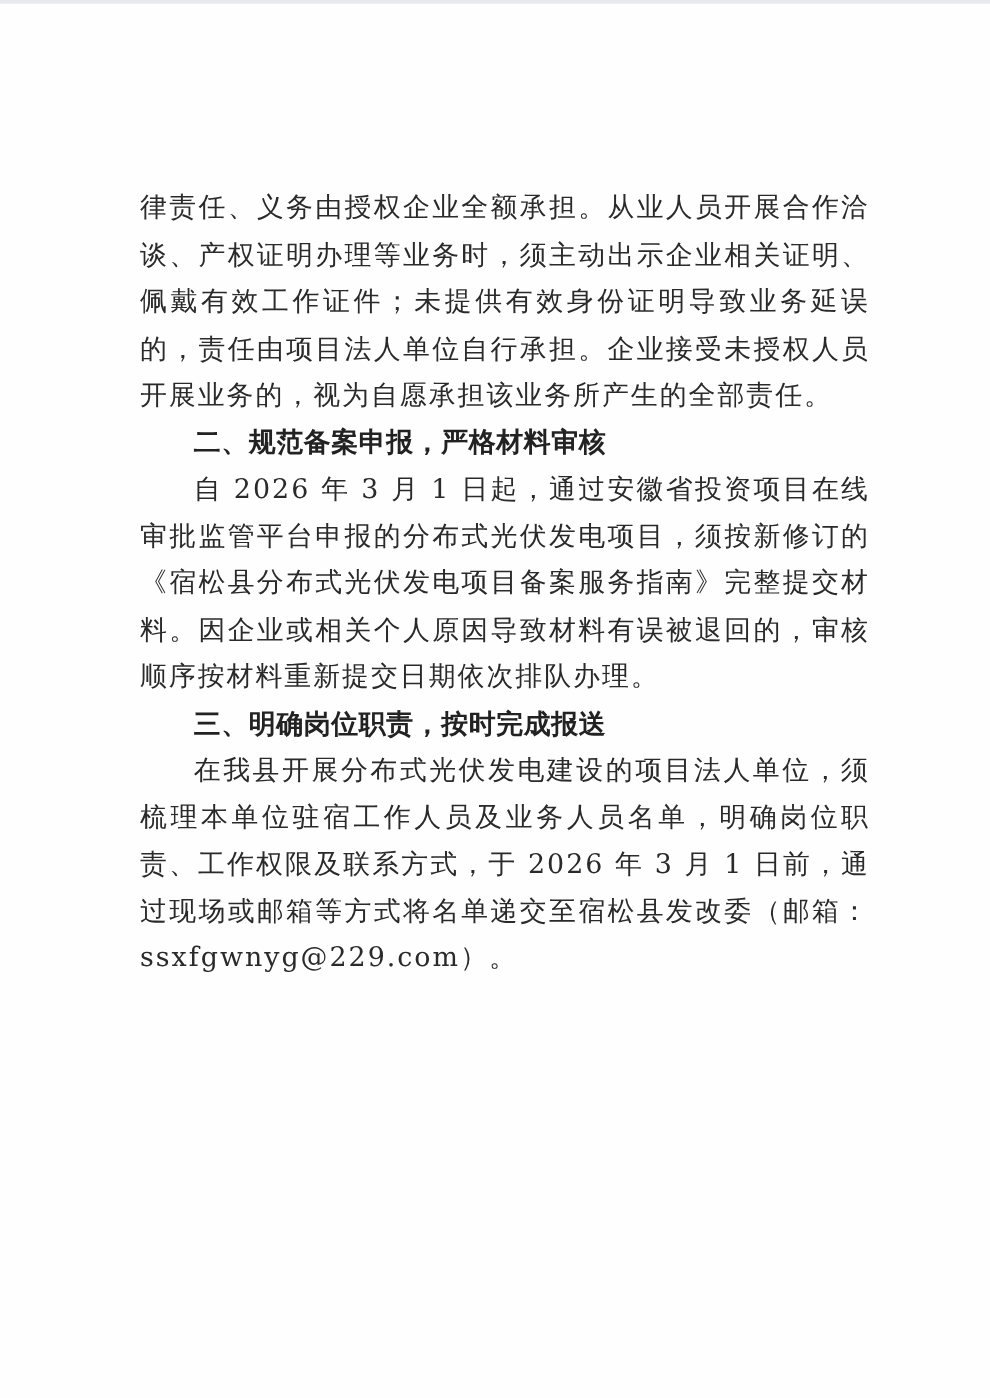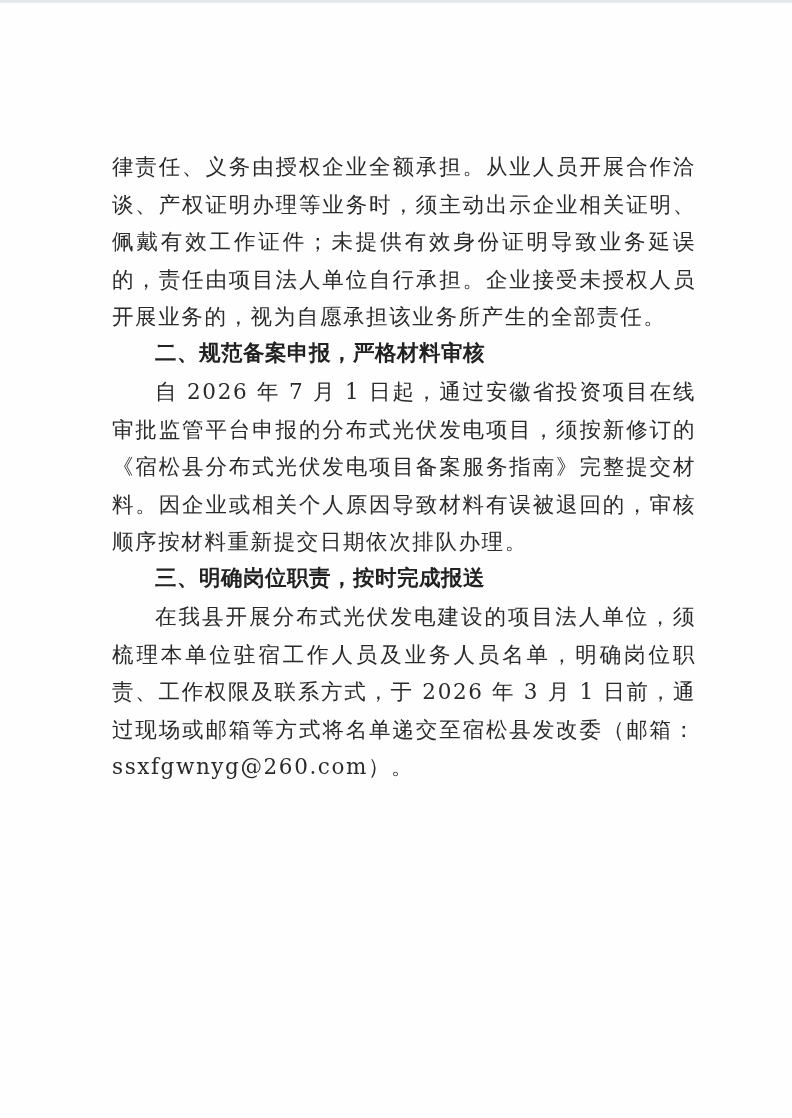--- a/index.html
+++ b/index.html
@@ -30,37 +30,37 @@
       text-align: justify;
       text-align-last: left;
       text-indent: 2em;
     }
     .para.cont {
       text-indent: 0;
     }
     .heading {
       margin: 0;
       text-indent: 2em;
-      font-family: Liberation Mono, monospace;
+      font-family: Liberation Serif, serif;
       font-weight: bold;
       font-size: 21.5px;
       letter-spacing: 0.5px;
       color: #222222;
     }
     .top-edge {
       position: absolute;
       left: 0; top: 0;
       width: 792px; height: 3px;
       background: #e6e9ee;
     }
   </style>
 </head>
 <body>
 
 <div class="top-edge"></div>
 
 <div class="page">
   <p class="para cont">律责任、义务由授权企业全额承担。从业人员开展合作洽谈、产权证明办理等业务时，须主动出示企业相关证明、佩戴有效工作证件；未提供有效身份证明导致业务延误的，责任由项目法人单位自行承担。企业接受未授权人员开展业务的，视为自愿承担该业务所产生的全部责任。</p>
   <p class="heading">二、规范备案申报，严格材料审核</p>
-  <p class="para">自 2026 年 7 月 1 日起，通过安徽省投资项目在线审批监管平台申报的分布式光伏发电项目，须按新修订的《宿松县分布式光伏发电项目备案服务指南》完整提交材料。因企业或相关个人原因导致材料有误被退回的，审核顺序按材料重新提交日期依次排队办理。</p>
+  <p class="para">自 2026 年 3 月 1 日起，通过安徽省投资项目在线审批监管平台申报的分布式光伏发电项目，须按新修订的《宿松县分布式光伏发电项目备案服务指南》完整提交材料。因企业或相关个人原因导致材料有误被退回的，审核顺序按材料重新提交日期依次排队办理。</p>
   <p class="heading">三、明确岗位职责，按时完成报送</p>
-  <p class="para">在我县开展分布式光伏发电建设的项目法人单位，须梳理本单位驻宿工作人员及业务人员名单，明确岗位职责、工作权限及联系方式，于 2026 年 3 月 1 日前，通过现场或邮箱等方式将名单递交至宿松县发改委（邮箱：ssxfgwnyg@260.com）。</p>
+  <p class="para">在我县开展分布式光伏发电建设的项目法人单位，须梳理本单位驻宿工作人员及业务人员名单，明确岗位职责、工作权限及联系方式，于 2026 年 3 月 1 日前，通过现场或邮箱等方式将名单递交至宿松县发改委（邮箱：ssxfgwnyg@229.com）。</p>
 </div>
 
 </body></html>

